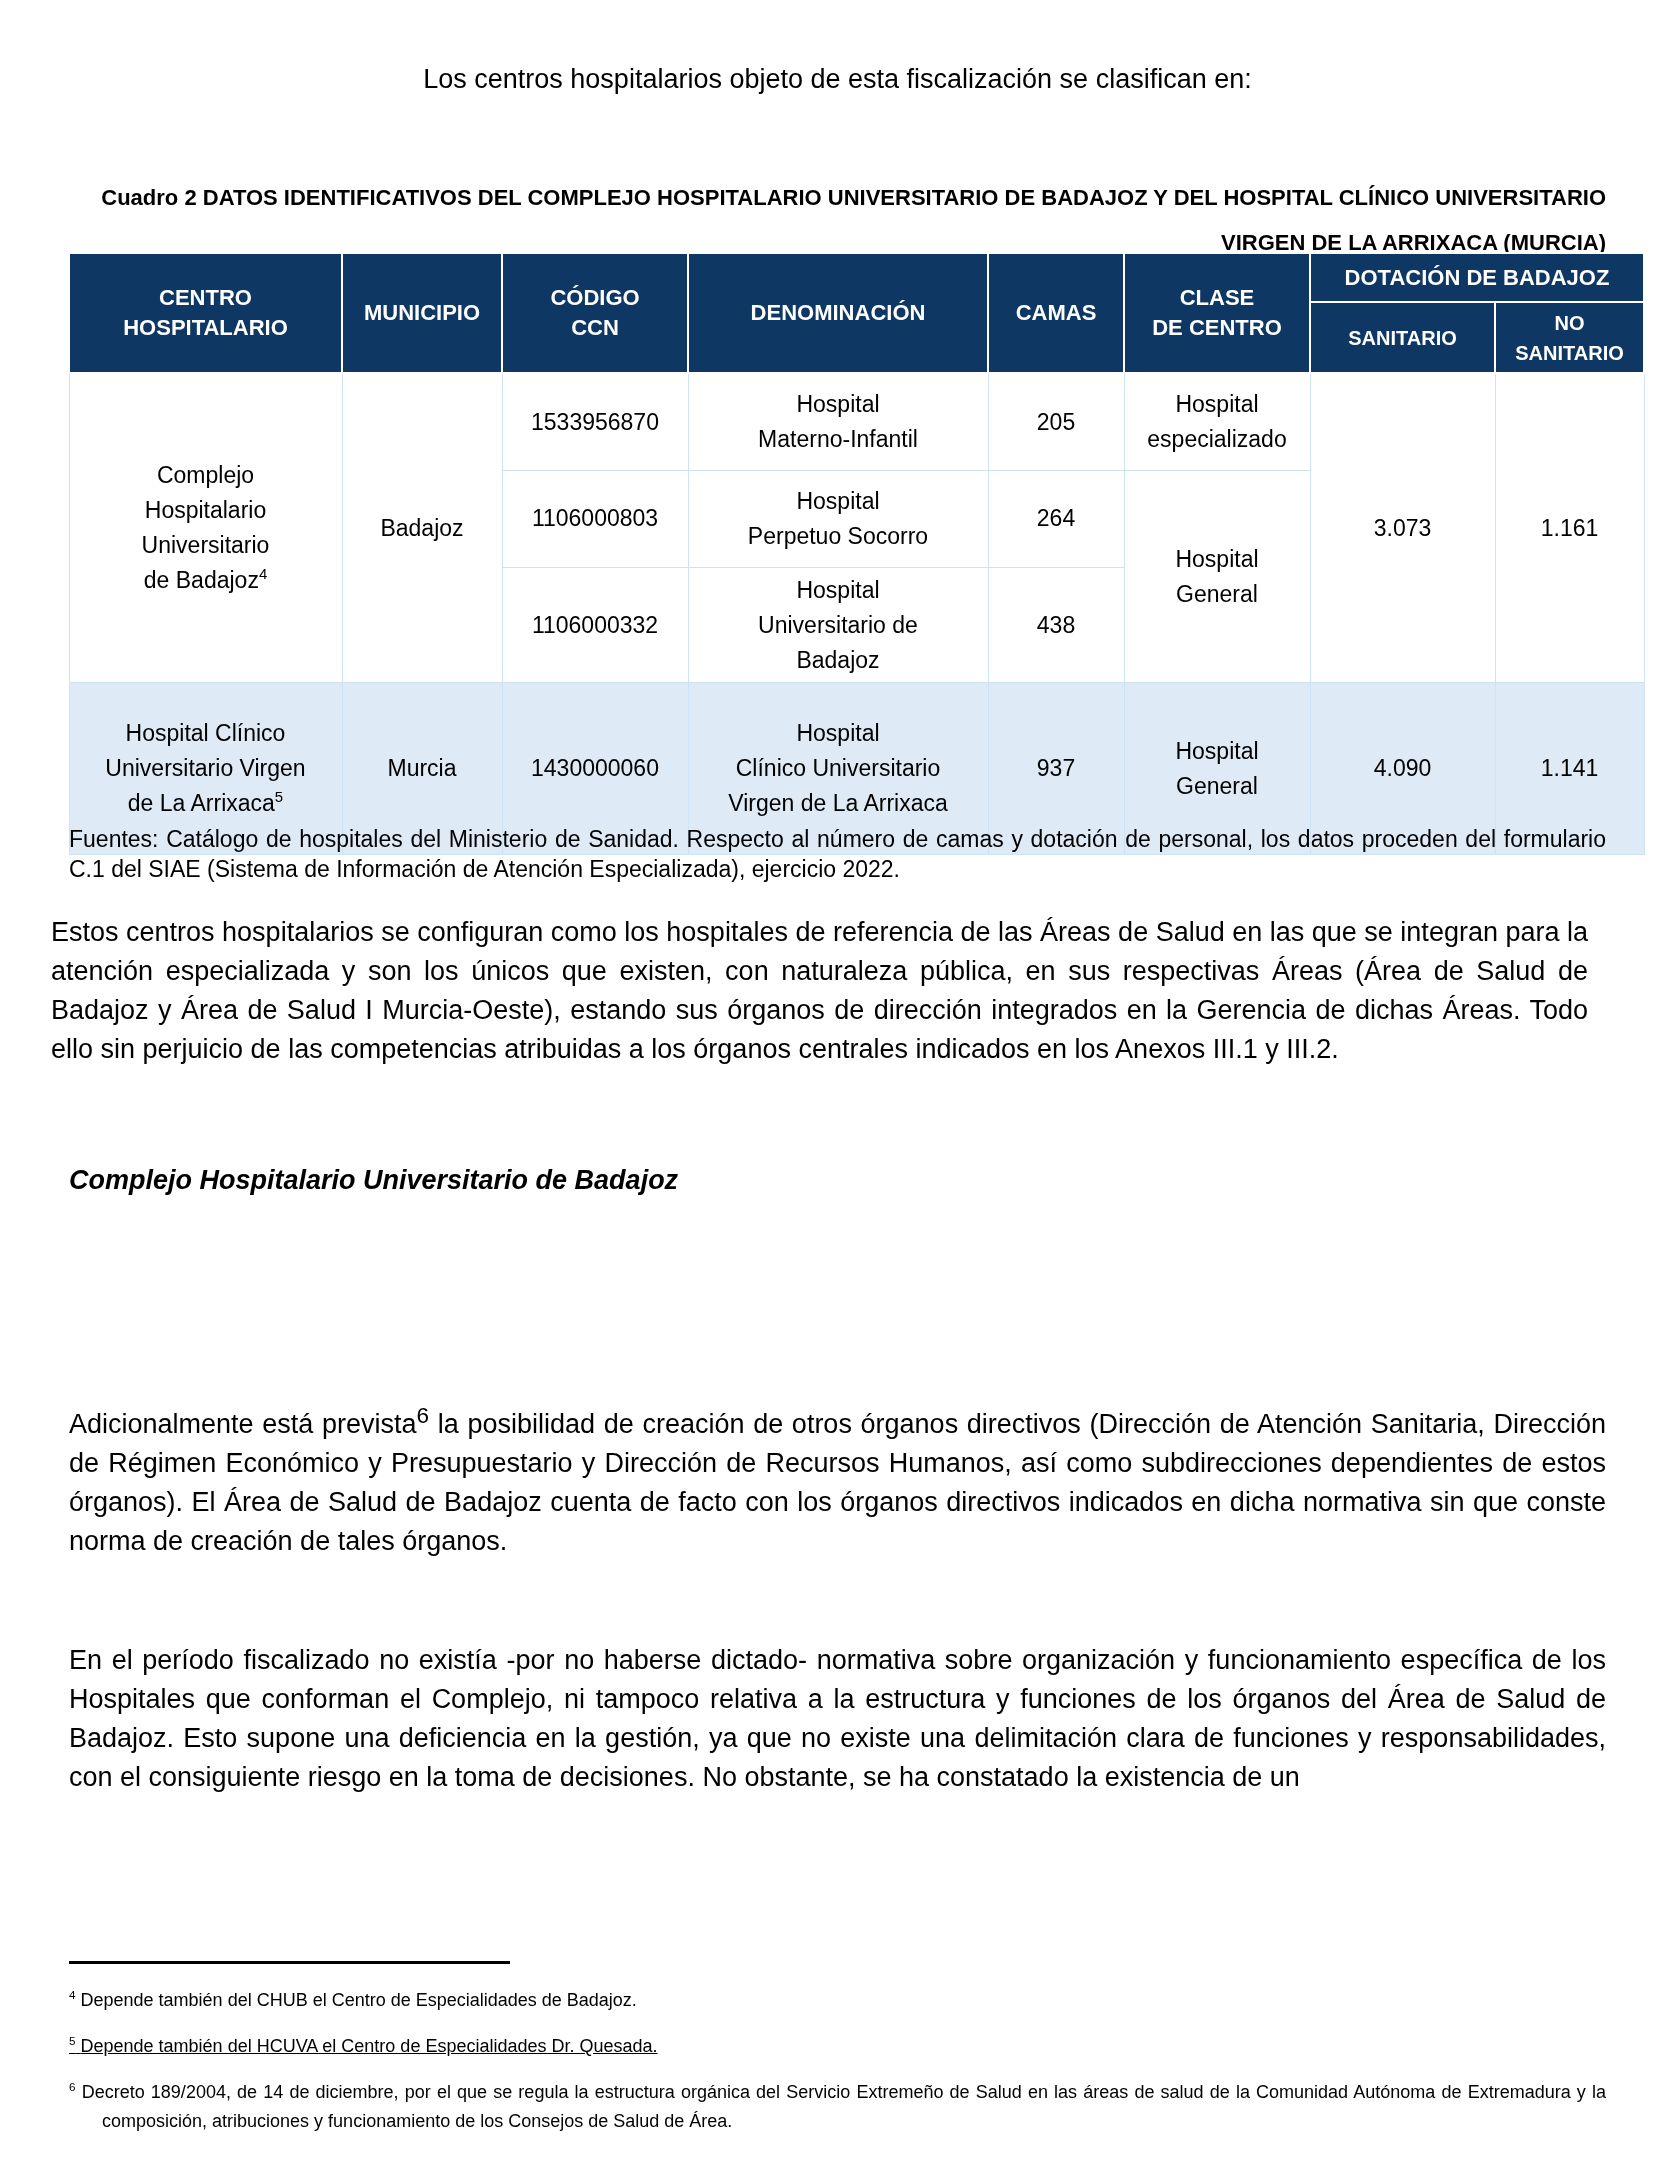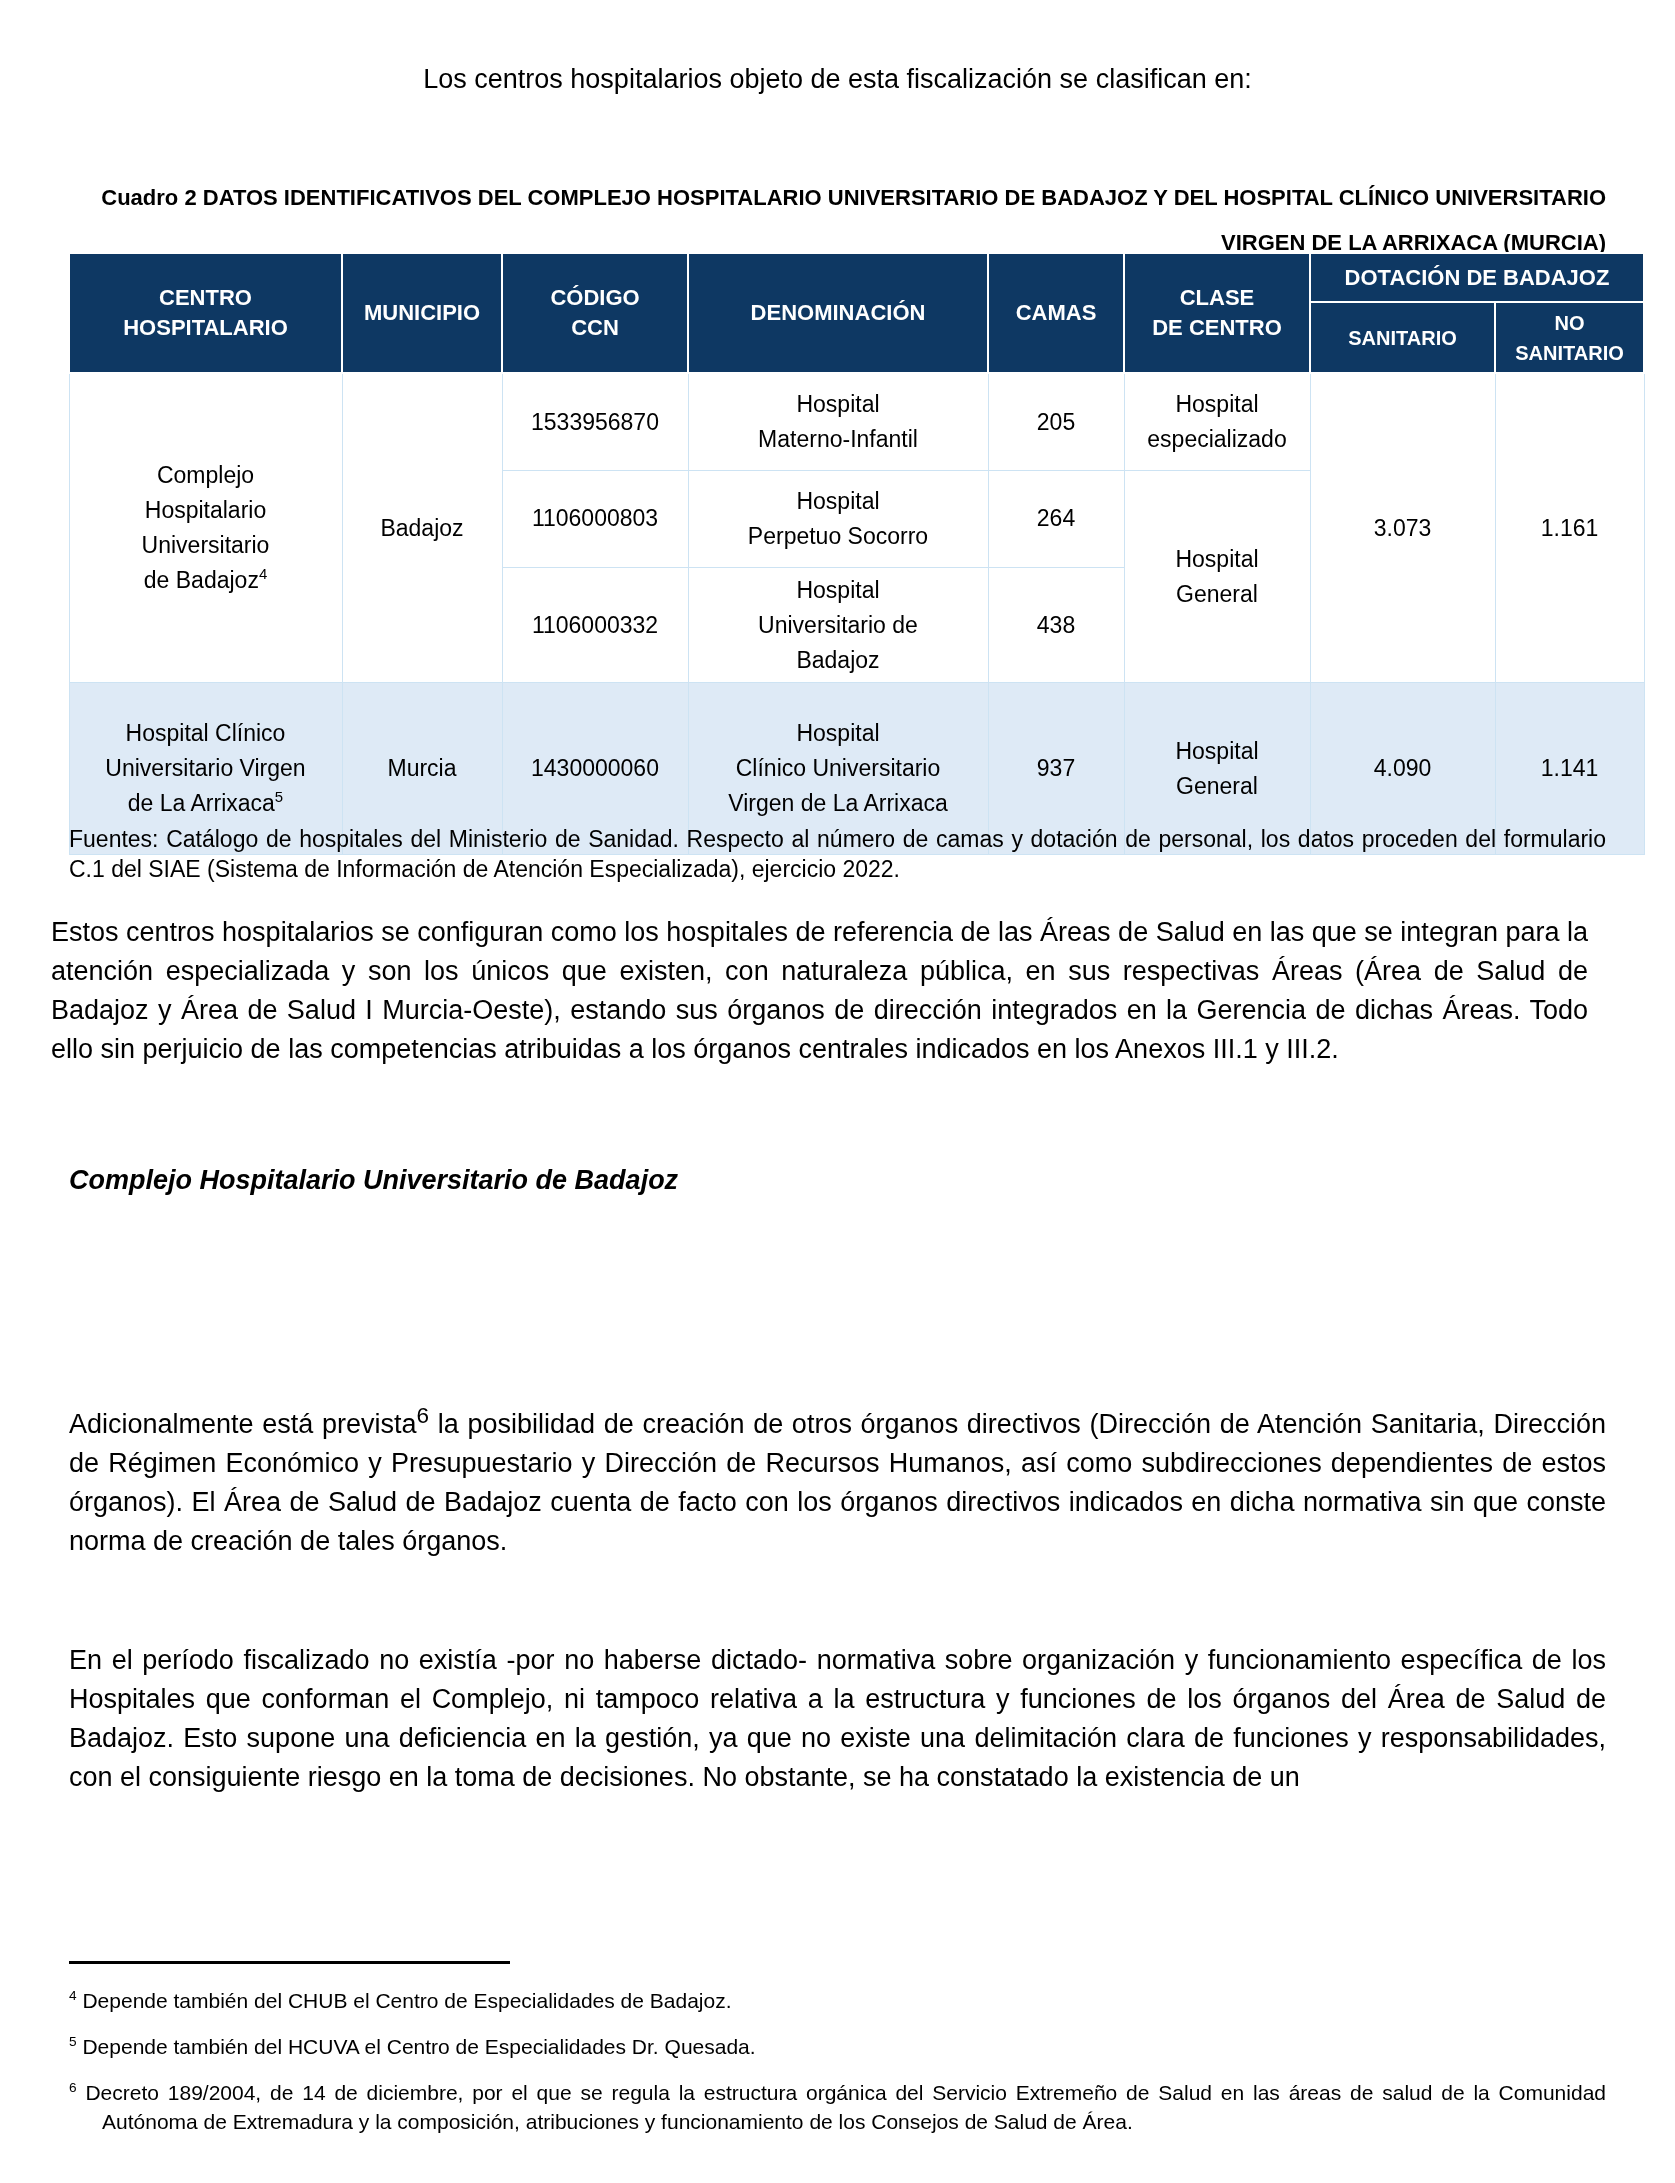--- a/index.html
+++ b/index.html
@@ -56,25 +56,25 @@
   .p1{left:51px;top:913px;width:1537px;}
   .section-heading{
     left:69px;top:1165px;width:1537px;
     font-size:27px;font-weight:bold;font-style:italic;
   }
   .p2{left:69px;top:1239px;width:1537px;}
   .p3{left:69px;top:1405px;width:1537px;}
   .p4{left:69px;top:1641px;width:1537px;}
   .fn-rule{left:69px;top:1961px;width:441px;height:3.2px;background:#000;}
   .footnote{
-    width:1537px;font-size:21px;line-height:29px;
+    width:1537px;font-size:18px;line-height:29px;
     padding-left:33px;text-indent:-33px;text-align:justify;
   }
   .fn4{left:69px;top:1986px;}
-  .fn5{left:69px;top:2032px;}
+  .fn5{left:69px;top:2032px;text-decoration:underline;}
   .fn6{left:69px;top:2078px;}
 </style>
 </head>
 <body>
 
 <div class="page">
 
   <p class="abs body-text intro">Los centros hospitalarios objeto de esta fiscalización se clasifican en:</p>
 
   <h2 class="abs table-title">Cuadro 2 DATOS IDENTIFICATIVOS DEL COMPLEJO HOSPITALARIO UNIVERSITARIO DE BADAJOZ Y DEL HOSPITAL CLÍNICO UNIVERSITARIO VIRGEN DE LA ARRIXACA (MURCIA)</h2>

